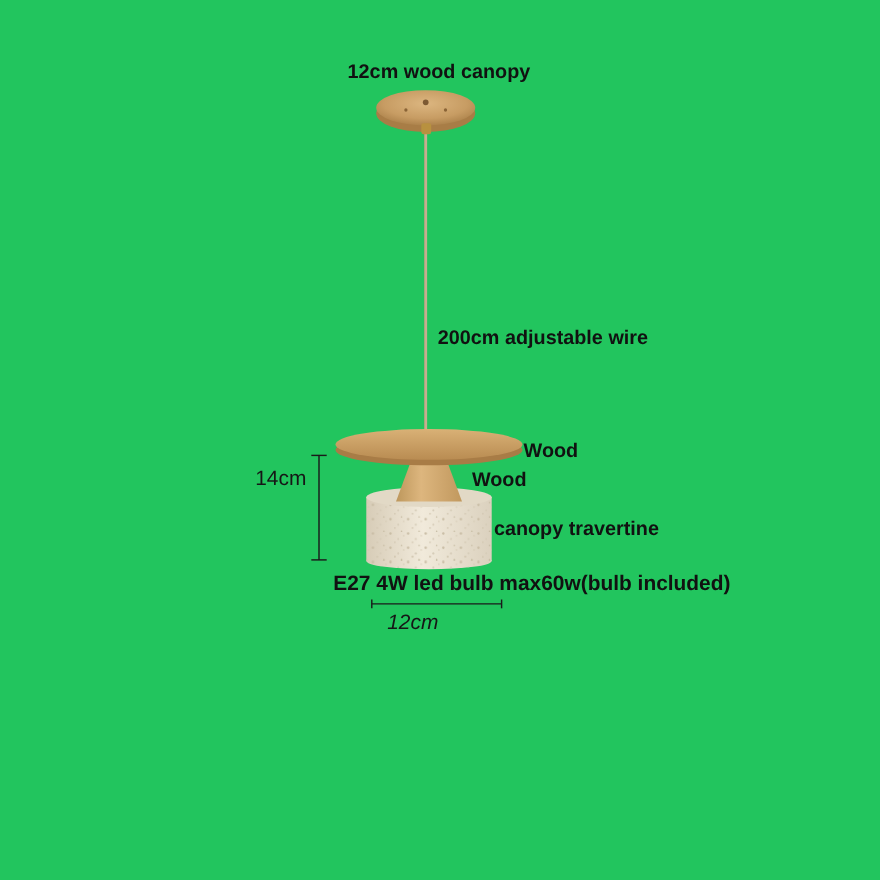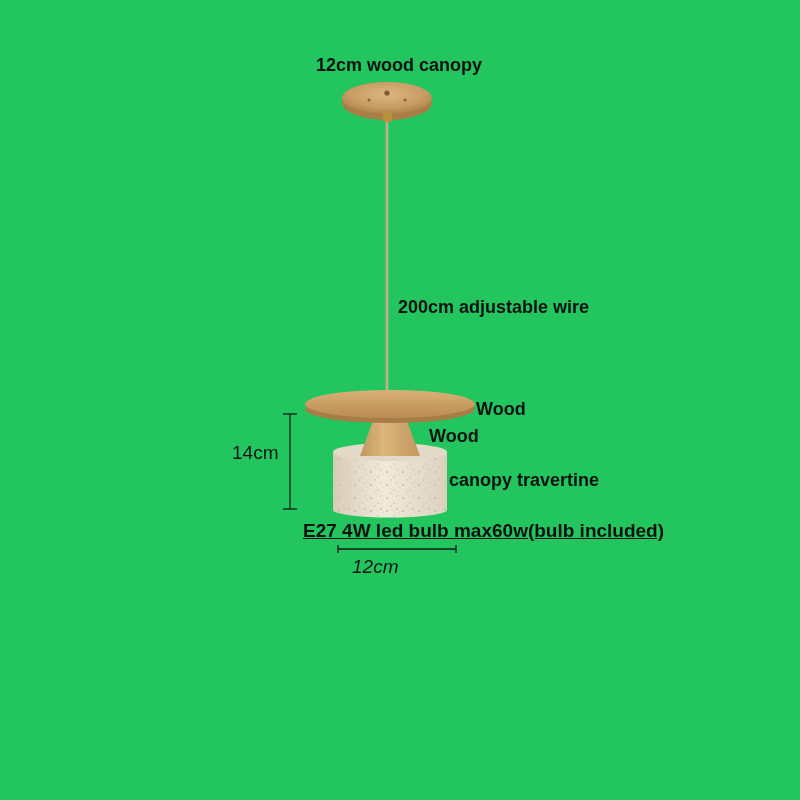--- a/index.html
+++ b/index.html
@@ -118,19 +118,19 @@
   <div class="label" style="left:316px; top:55px;">12cm wood canopy</div>
 
   <div class="label" style="left:398px; top:269px;margin-top:28px;">200cm adjustable wire</div>
 
   <div class="label" style="left:476px; top:399px;">Wood</div>
 
   <div class="label" style="left:429px; top:426px;">Wood</div>
 
   <div class="label" style="left:449px; top:470px;">canopy travertine</div>
 
-  <div class="label big" style="left:303px; top:520px;text-decoration:underline;">E27 4W led bulb max60w(bulb included)</div>
+  <div class="label big" style="left:303px; top:520px;">E27 4W led bulb max60w(bulb included)</div>
 
-  <div class="dim-label" style="left:232px; top:442px;">14cm</div>
+  <div class="dim-label" style="left:232px; top:425px;">14cm</div>
 
   <div class="dim-label" style="left:352px; top:556px;font-style:italic;">12cm</div>
 
 </div>
 
 </body></html>

